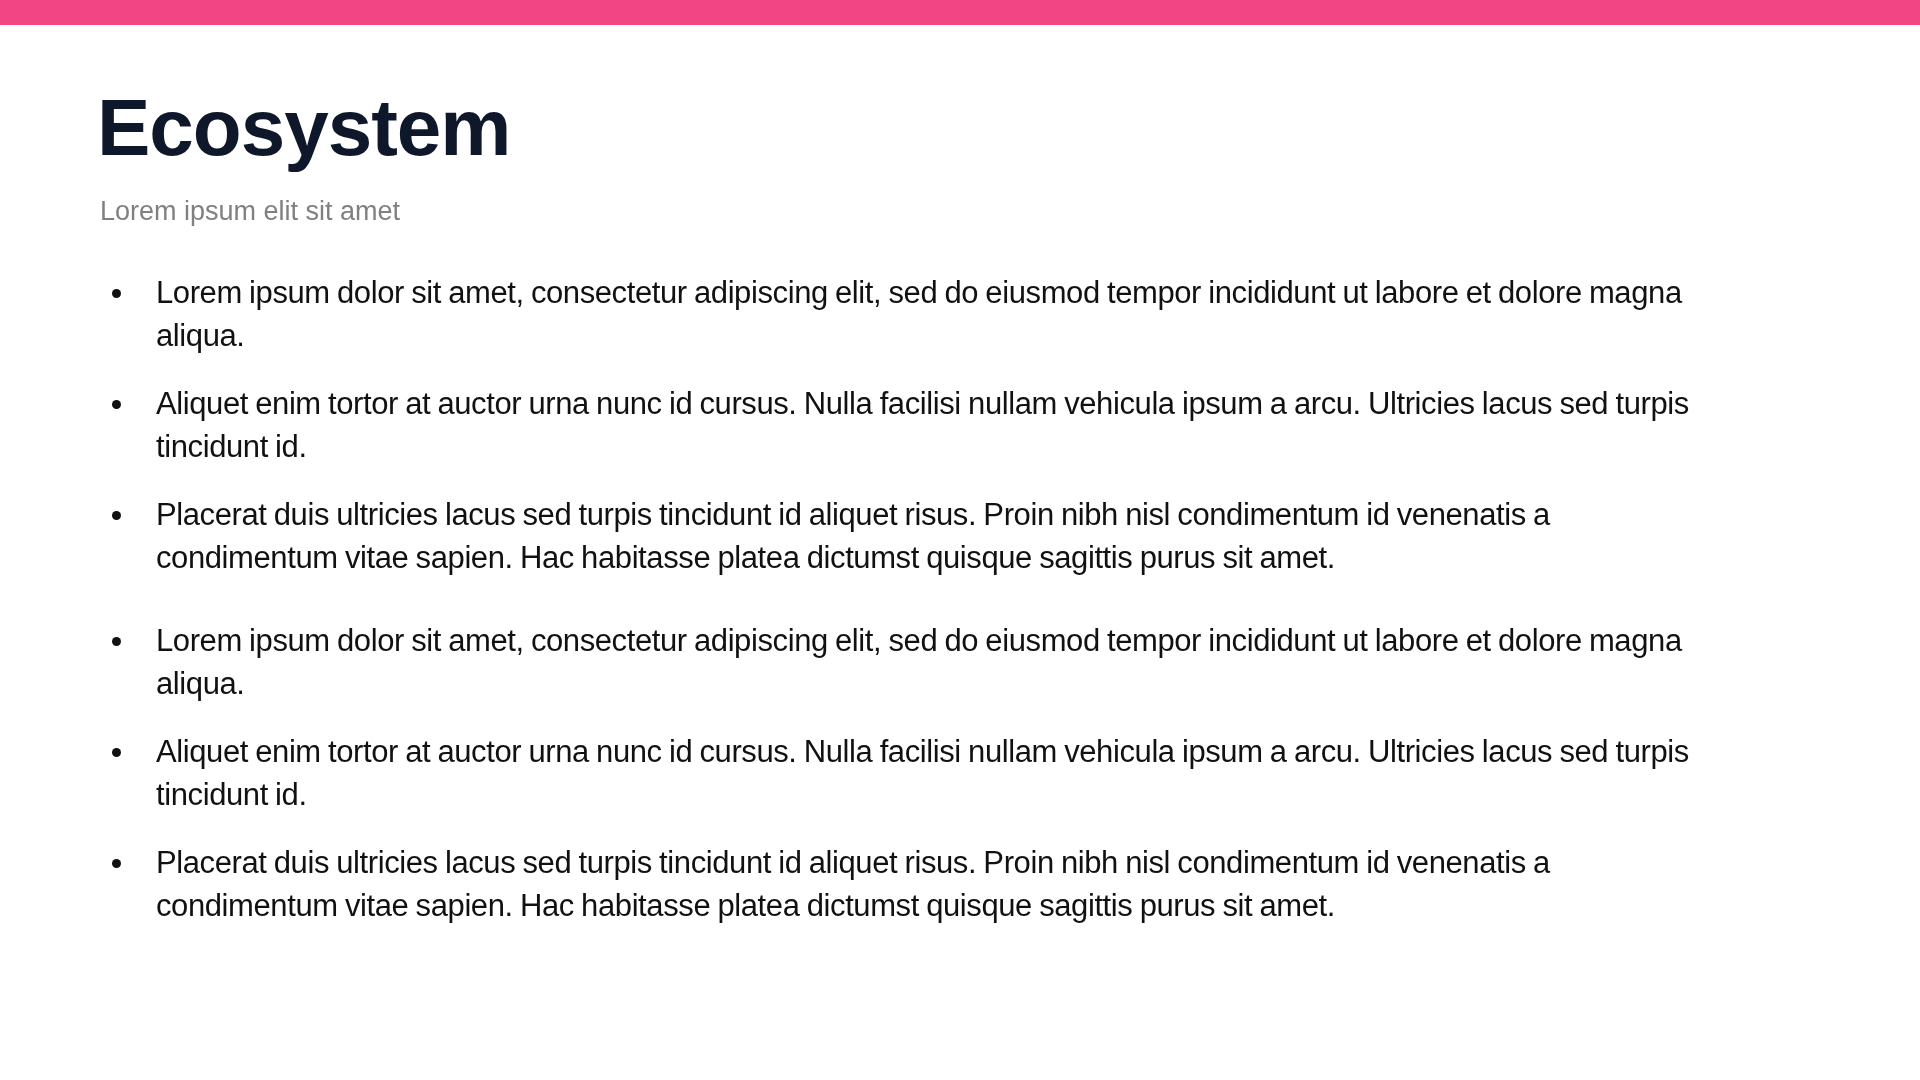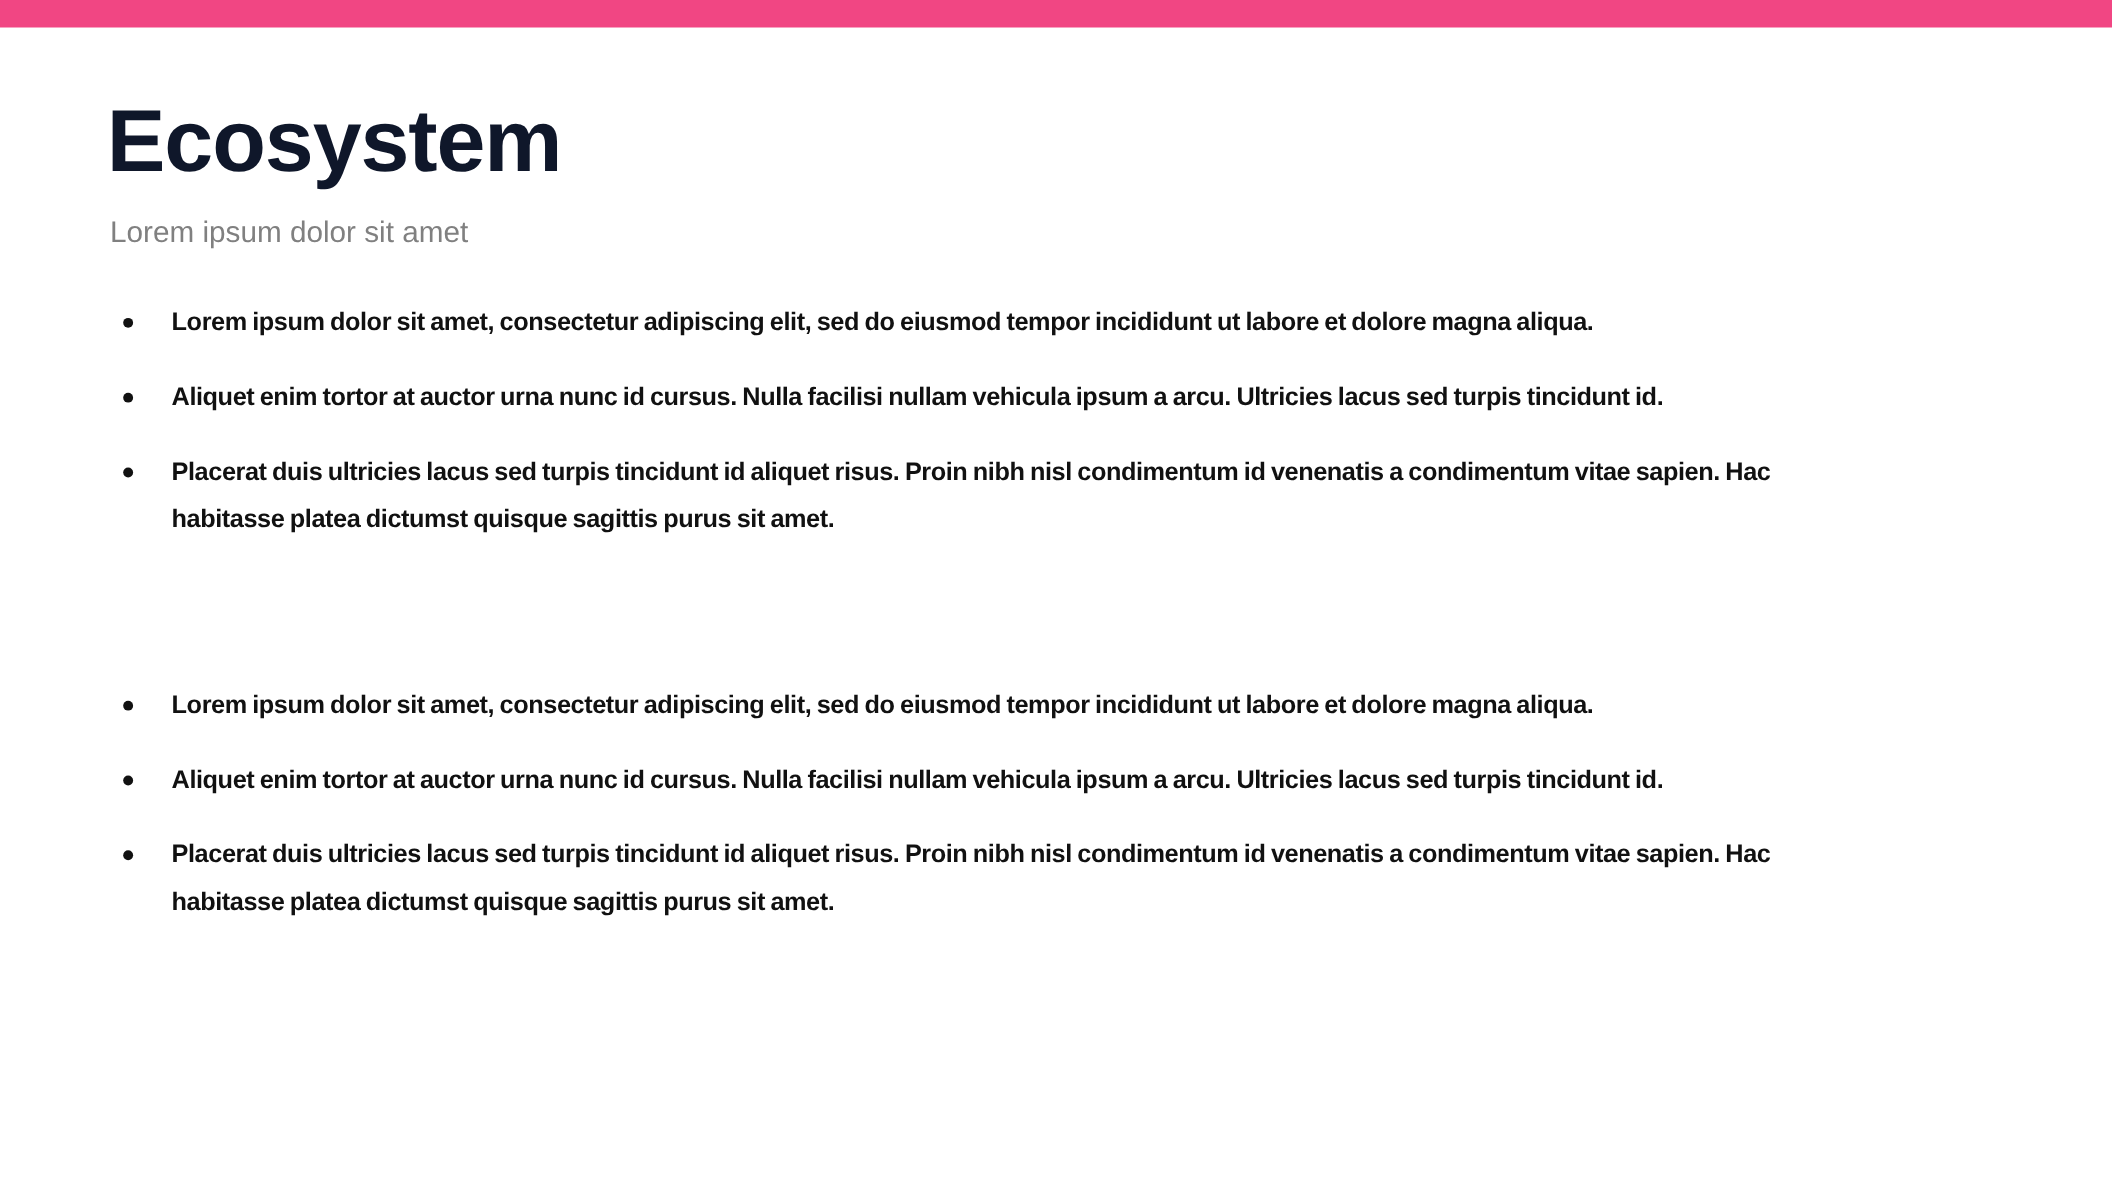--- a/index.html
+++ b/index.html
@@ -16,34 +16,34 @@
     .subtitle {
       position: absolute; left: 100px; top: 193px; margin: 0;
       font-size: 27px; color: #808080; line-height: 36px;
     }
     .bullets {
       position: absolute; left: 100px; width: 1590px; margin: 0; padding: 0; list-style: none;
     }
     .bullets.group-1 { top: 271px; }
     .bullets.group-2 { top: 619px; }
     .bullet {
-      position: relative; padding-left: 56px; font-size: 23px; line-height: 43px;
-      margin-bottom: 25px; letter-spacing: -0.4px; word-spacing: -1px; font-weight: bold;
+      position: relative; padding-left: 56px; font-size: 31px; line-height: 43px;
+      margin-bottom: 25px; letter-spacing: -0.4px; word-spacing: -1px;
     }
     .bullet-dot {
       position: absolute; left: 12px; top: 18px; width: 9px; height: 9px; border-radius: 50%; background: #111;
     }
   </style>
 </head>
 <body>
 
 <div class="top-bar"></div>
 
 <h1 class="title">Ecosystem</h1>
-<p class="subtitle">Lorem ipsum dolor sit amet</p>
+<p class="subtitle">Lorem ipsum elit sit amet</p>
 
 <ul class="bullets group-1">
   <li class="bullet">
     <span class="bullet-dot"></span>
     <span>Lorem ipsum dolor sit amet, consectetur adipiscing elit, sed do eiusmod tempor incididunt ut labore et dolore magna aliqua.</span>
   </li>
   <li class="bullet">
     <span class="bullet-dot"></span>
     <span>Aliquet enim tortor at auctor urna nunc id cursus. Nulla facilisi nullam vehicula ipsum a arcu. Ultricies lacus sed turpis tincidunt id.</span>
   </li>

